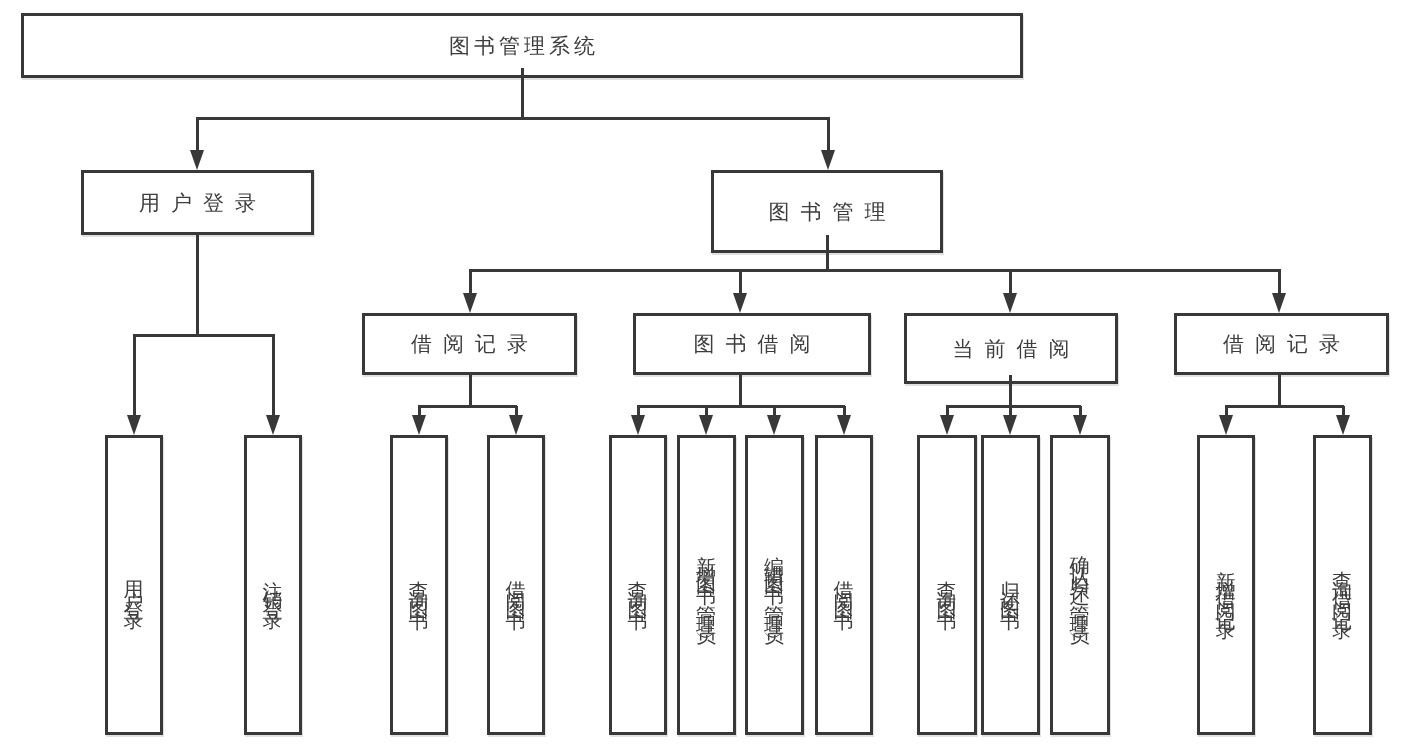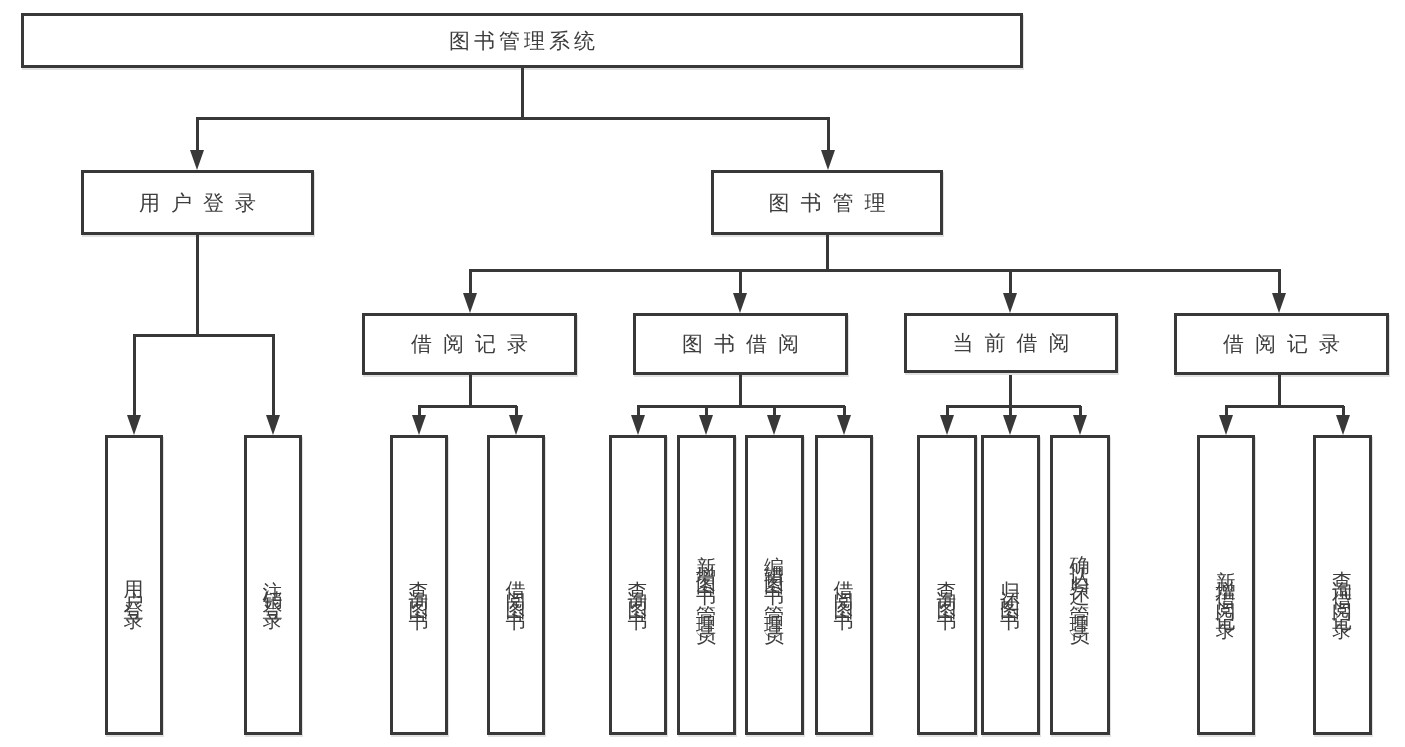--- a/index.html
+++ b/index.html
@@ -55,38 +55,38 @@
     letter-spacing:1px;white-space:nowrap;
     text-shadow:0 0 2px #ffffff;
     z-index:10;
   }
 </style>
 </head>
 <body>
 
 <div class="canvas">
 
-  <div class="box hbox title" style="left:21px;top:13px;width:1002px;height:55px;">
+  <div class="box hbox title" style="left:21px;top:13px;width:1002px;height:65px;">
     <span>图书管理系统</span>
   </div>
 
   <div class="box hbox" style="left:81px;top:170px;width:233px;height:65px;">
     <span>用户登录</span>
   </div>
-  <div class="box hbox" style="left:711px;top:170px;width:232px;height:65px;">
+  <div class="box hbox" style="left:711px;top:170px;width:232px;height:83px;">
     <span>图书管理</span>
   </div>
 
   <div class="box hbox" style="left:362px;top:313px;width:215px;height:62px;">
     <span>借阅记录</span>
   </div>
-  <div class="box hbox" style="left:633px;top:313px;width:215px;height:62px;">
+  <div class="box hbox" style="left:633px;top:313px;width:238px;height:62px;">
     <span>图书借阅</span>
   </div>
-  <div class="box hbox" style="left:904px;top:313px;width:214px;height:60px;">
+  <div class="box hbox" style="left:904px;top:313px;width:214px;height:71px;">
     <span>当前借阅</span>
   </div>
   <div class="box hbox" style="left:1174px;top:313px;width:215px;height:62px;justify-content:center;">
     <span>借阅记录</span>
   </div>
 
   <div class="box vbox" style="left:105px;top:435px;width:58px;height:300px;">
     <span>用户登录</span>
   </div>
   <div class="box vbox" style="left:244px;top:435px;width:58px;height:300px;">

